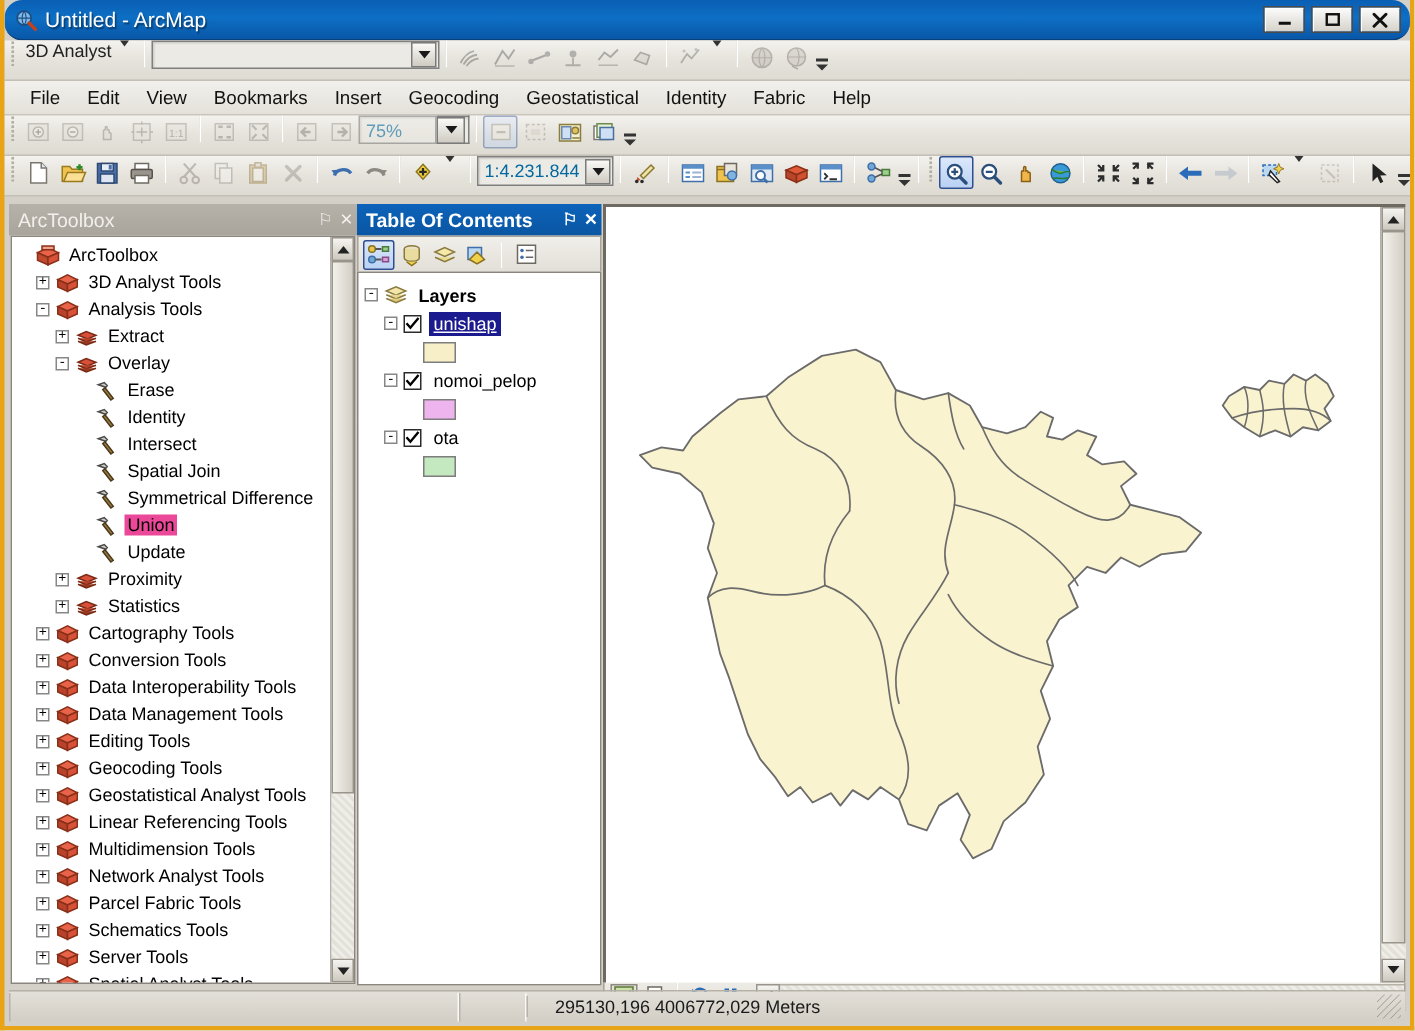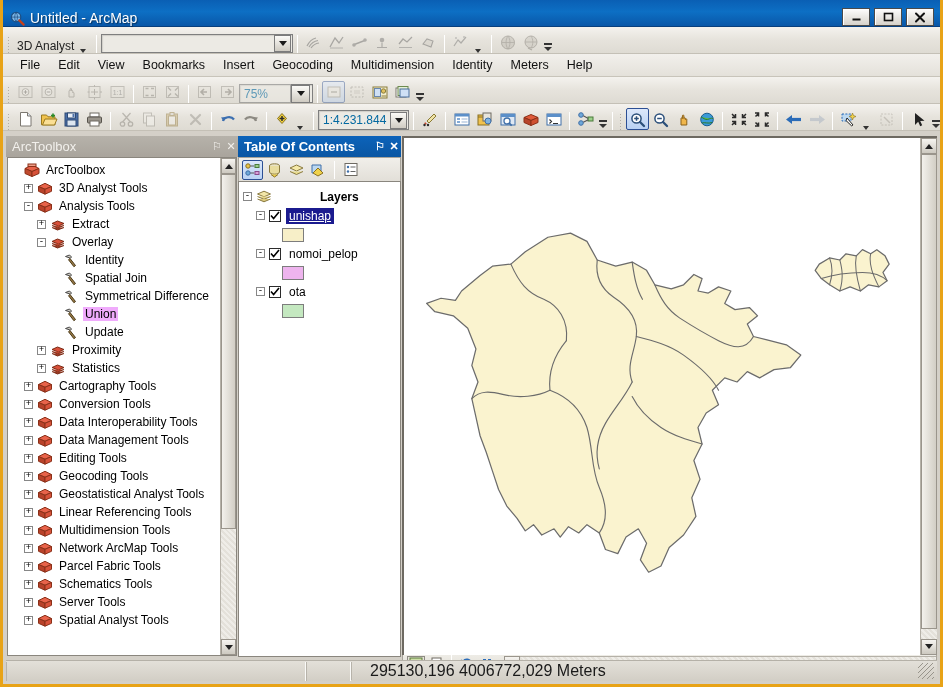--- a/index.html
+++ b/index.html
@@ -16,23 +16,24 @@
     background: #d4d0c8;
     border: 3px solid #e8a317;
     border-top: 0;
     overflow: hidden;
   }
 
   
   #titlebar {
     height: 27px;
     background: linear-gradient(180deg,#0a5fb4 0%, #0d6fc4 45%, #0957a8 100%);
-    display: flex; align-items: flex-end;
+    display: flex; align-items: center;
     padding: 0 2px 0 6px;
     border-bottom: 1px solid #083f7d;
+    border-radius: 12px;
   }
   #titlebar .tb-icon {
     width: 16px; height: 16px; margin-right: 5px;
     display: flex; align-items: center; justify-content: center;
   }
   #titlebar .tb-text {
     color: #fff; font-size: 14px; flex: 1;
     text-shadow: 1px 1px 1px rgba(0,0,0,.45);
     white-space: nowrap;
   }
@@ -42,21 +43,21 @@
     background: linear-gradient(180deg,#fdfdfd,#d6d2ca);
     border: 1px solid #4a4a4a;
     display: flex; align-items: center; justify-content: center;
     font-size: 11px; color: #000; cursor: pointer;
     box-shadow: inset 1px 1px 0 #fff;
   }
 
   
   .toolbar {
     height: 27px;
-    display: flex; align-items: flex-end;
+    display: flex; align-items: flex-start;
     background: linear-gradient(180deg,#f4f2ee 0%,#e6e3dc 50%,#dedbd3 100%);
     border-bottom: 1px solid #c4c0b6;
     padding: 0 2px;
   }
   .grip {
     width: 3px; height: 17px; margin: 0 4px 0 2px;
     background-image: radial-gradient(#a9a49a 40%, transparent 41%);
     background-size: 3px 3px;
     opacity: .85; flex: 0 0 auto;
   }
@@ -152,21 +153,21 @@
   }
   .trow { display:flex; align-items:center; height:18px; white-space:nowrap; }
   .tplus {
     width: 9px; height: 9px; border: 1px solid #878787; background:#fff;
     display:flex;align-items:center;justify-content:center;
     font-size: 9px; line-height: 7px; color:#000; cursor:pointer;
     margin-right: 4px; flex:0 0 auto; font-family:"Liberation Mono", monospace;
   }
   .tspacer { width: 13px; flex:0 0 auto; }
   .tlabel { font-size: 12px; color:#000; padding: 0 2px; }
-  .tlabel.sel { background: #f0abfc; }
+  .tlabel.sel { background: #ec4899; }
   .ticon { width:16px;height:15px;margin-right:4px;flex:0 0 auto;display:flex;align-items:center;}
 
   
   .vscroll {
     position:absolute; top:0; right:0; width:16px; bottom:0;
     background:#e8e5de; border-left:1px solid #b5b1a8;
     display:flex; flex-direction:column;
   }
   .vs-btn {
     height:16px; background:linear-gradient(180deg,#f6f4f0,#cdc9c0);
@@ -202,21 +203,21 @@
     padding: 5px 0 0 4px;
   }
   .toc-row { display:flex; align-items:center; height:19px; white-space:nowrap; }
   .chk {
     width:12px;height:12px;border:1px solid #2b2b2b;background:#fff;
     display:flex;align-items:center;justify-content:center;margin-right:5px;
     cursor:pointer; flex:0 0 auto;
   }
   .chk svg { display:block; }
   .toc-label { font-size:12px; color:#000; padding:1px 3px; }
-  .toc-label.bold { font-weight:bold;margin-left:41px; }
+  .toc-label.bold { font-weight:bold; }
   .toc-label.sel { background:#1b1b8f; color:#fff;text-decoration:underline; }
   .swatch { width:22px;height:14px;border:1px solid #7d7d7d; }
 
   
   #mapwrap {
     flex:1; display:flex; flex-direction:column; margin-left:1px;
     background:#d4d0c8;
   }
   #maparea {
     flex:1; display:flex; position:relative;
@@ -249,21 +250,21 @@
     position:absolute; left:3px; right:3px; bottom:3px; height:21px;
     background: linear-gradient(180deg,#e3e0d9,#d2cec5);
     border-top:1px solid #b5b1a8;
     display:flex; align-items:center;
   }
   .sb-cell { height:19px; border-left:1px solid #b7b3aa; border-right:1px solid #fafaf8; }
   #sb-left { width:300px; }
   #sb-mid { width:45px; }
   #sb-coords {
     flex:1; display:flex; align-items:center; padding-left:18px;
-    font-size:16px; color:#1a1a1a; white-space:nowrap;
+    font-size:12px; color:#1a1a1a; white-space:nowrap;
     border-left:1px solid #b7b3aa;
   }
   #sb-grip { width:16px;height:16px;margin-right:3px;
     background-image: linear-gradient(135deg, transparent 45%, #98948b 46%, #98948b 54%, transparent 55%);
     background-size: 5px 5px; }
 </style>
 </head>
 <body>
 
 <div id="app">
@@ -377,23 +378,23 @@
       </span>
   </div>
 
   <div id="menubar">
     <span class="menu-item">File</span>
     <span class="menu-item">Edit</span>
     <span class="menu-item">View</span>
     <span class="menu-item">Bookmarks</span>
     <span class="menu-item">Insert</span>
     <span class="menu-item">Geocoding</span>
-    <span class="menu-item">Multidimension</span>
+    <span class="menu-item">Geostatistical</span>
     <span class="menu-item">Identity</span>
-    <span class="menu-item">Meters</span>
+    <span class="menu-item">Fabric</span>
     <span class="menu-item">Help</span>
   </div>
 
   <div class="toolbar">
     <span class="grip"></span>
     <span class="tbtn dis">
       <svg width="18" height="17" viewBox="0 0 18 17">
           <rect x="2" y="2.5" width="13" height="11" fill="#e2dfd8" stroke="#8d8a82"></rect>
           <circle cx="8.5" cy="8" r="3.4" fill="#f3f1ec" stroke="#7c7870"></circle>
           <path d="M6.7 8h3.6M8.5 6.2v3.6" stroke="#5b5750"></path>
@@ -793,21 +794,47 @@
               <span class="tspacer"></span>
               <span class="tspacer"></span>
               <span class="tspacer"></span>
               <span class="tspacer"></span>
               <span class="ticon">
                 <svg width="16" height="15" viewBox="0 0 16 15">
                   <path d="M2.5 3.5l4-1.5 2 2-1 1.2z" fill="#cfcbc2" stroke="#4a4a4a"></path>
                   <path d="M7 5.5l5.5 7-1.6 1.2-5.4-7z" fill="#9a7a44" stroke="#4a3a1a"></path>
                 </svg>
               </span>
+              <span class="tlabel">Erase</span>
+            </div>
+            <div class="trow">
+              <span class="tspacer"></span>
+              <span class="tspacer"></span>
+              <span class="tspacer"></span>
+              <span class="tspacer"></span>
+              <span class="ticon">
+                <svg width="16" height="15" viewBox="0 0 16 15">
+                  <path d="M2.5 3.5l4-1.5 2 2-1 1.2z" fill="#cfcbc2" stroke="#4a4a4a"></path>
+                  <path d="M7 5.5l5.5 7-1.6 1.2-5.4-7z" fill="#9a7a44" stroke="#4a3a1a"></path>
+                </svg>
+              </span>
               <span class="tlabel">Identity</span>
+            </div>
+            <div class="trow">
+              <span class="tspacer"></span>
+              <span class="tspacer"></span>
+              <span class="tspacer"></span>
+              <span class="tspacer"></span>
+              <span class="ticon">
+                <svg width="16" height="15" viewBox="0 0 16 15">
+                  <path d="M2.5 3.5l4-1.5 2 2-1 1.2z" fill="#cfcbc2" stroke="#4a4a4a"></path>
+                  <path d="M7 5.5l5.5 7-1.6 1.2-5.4-7z" fill="#9a7a44" stroke="#4a3a1a"></path>
+                </svg>
+              </span>
+              <span class="tlabel">Intersect</span>
             </div>
             <div class="trow">
               <span class="tspacer"></span>
               <span class="tspacer"></span>
               <span class="tspacer"></span>
               <span class="tspacer"></span>
               <span class="ticon">
                 <svg width="16" height="15" viewBox="0 0 16 15">
                   <path d="M2.5 3.5l4-1.5 2 2-1 1.2z" fill="#cfcbc2" stroke="#4a4a4a"></path>
                   <path d="M7 5.5l5.5 7-1.6 1.2-5.4-7z" fill="#9a7a44" stroke="#4a3a1a"></path>
@@ -991,21 +1018,21 @@
             <div class="trow">
               <span class="tspacer"></span>
               <span class="tplus">+</span>
               <span class="ticon">
                 <svg width="16" height="15" viewBox="0 0 16 15">
                   <path d="M1.5 5.5l6.5-3.2 6.5 3.2-6.5 2.8z" fill="#e8634a" stroke="#8a3018"></path>
                   <path d="M1.5 5.5v4.8l6.5 2.9V8.3z" fill="#b8422a" stroke="#8a3018"></path>
                   <path d="M14.5 5.5v4.8l-6.5 2.9V8.3z" fill="#d8523a" stroke="#8a3018"></path>
                 </svg>
               </span>
-              <span class="tlabel">Network ArcMap Tools</span>
+              <span class="tlabel">Network Analyst Tools</span>
             </div>
             <div class="trow">
               <span class="tspacer"></span>
               <span class="tplus">+</span>
               <span class="ticon">
                 <svg width="16" height="15" viewBox="0 0 16 15">
                   <path d="M1.5 5.5l6.5-3.2 6.5 3.2-6.5 2.8z" fill="#e8634a" stroke="#8a3018"></path>
                   <path d="M1.5 5.5v4.8l6.5 2.9V8.3z" fill="#b8422a" stroke="#8a3018"></path>
                   <path d="M14.5 5.5v4.8l-6.5 2.9V8.3z" fill="#d8523a" stroke="#8a3018"></path>
                 </svg>

